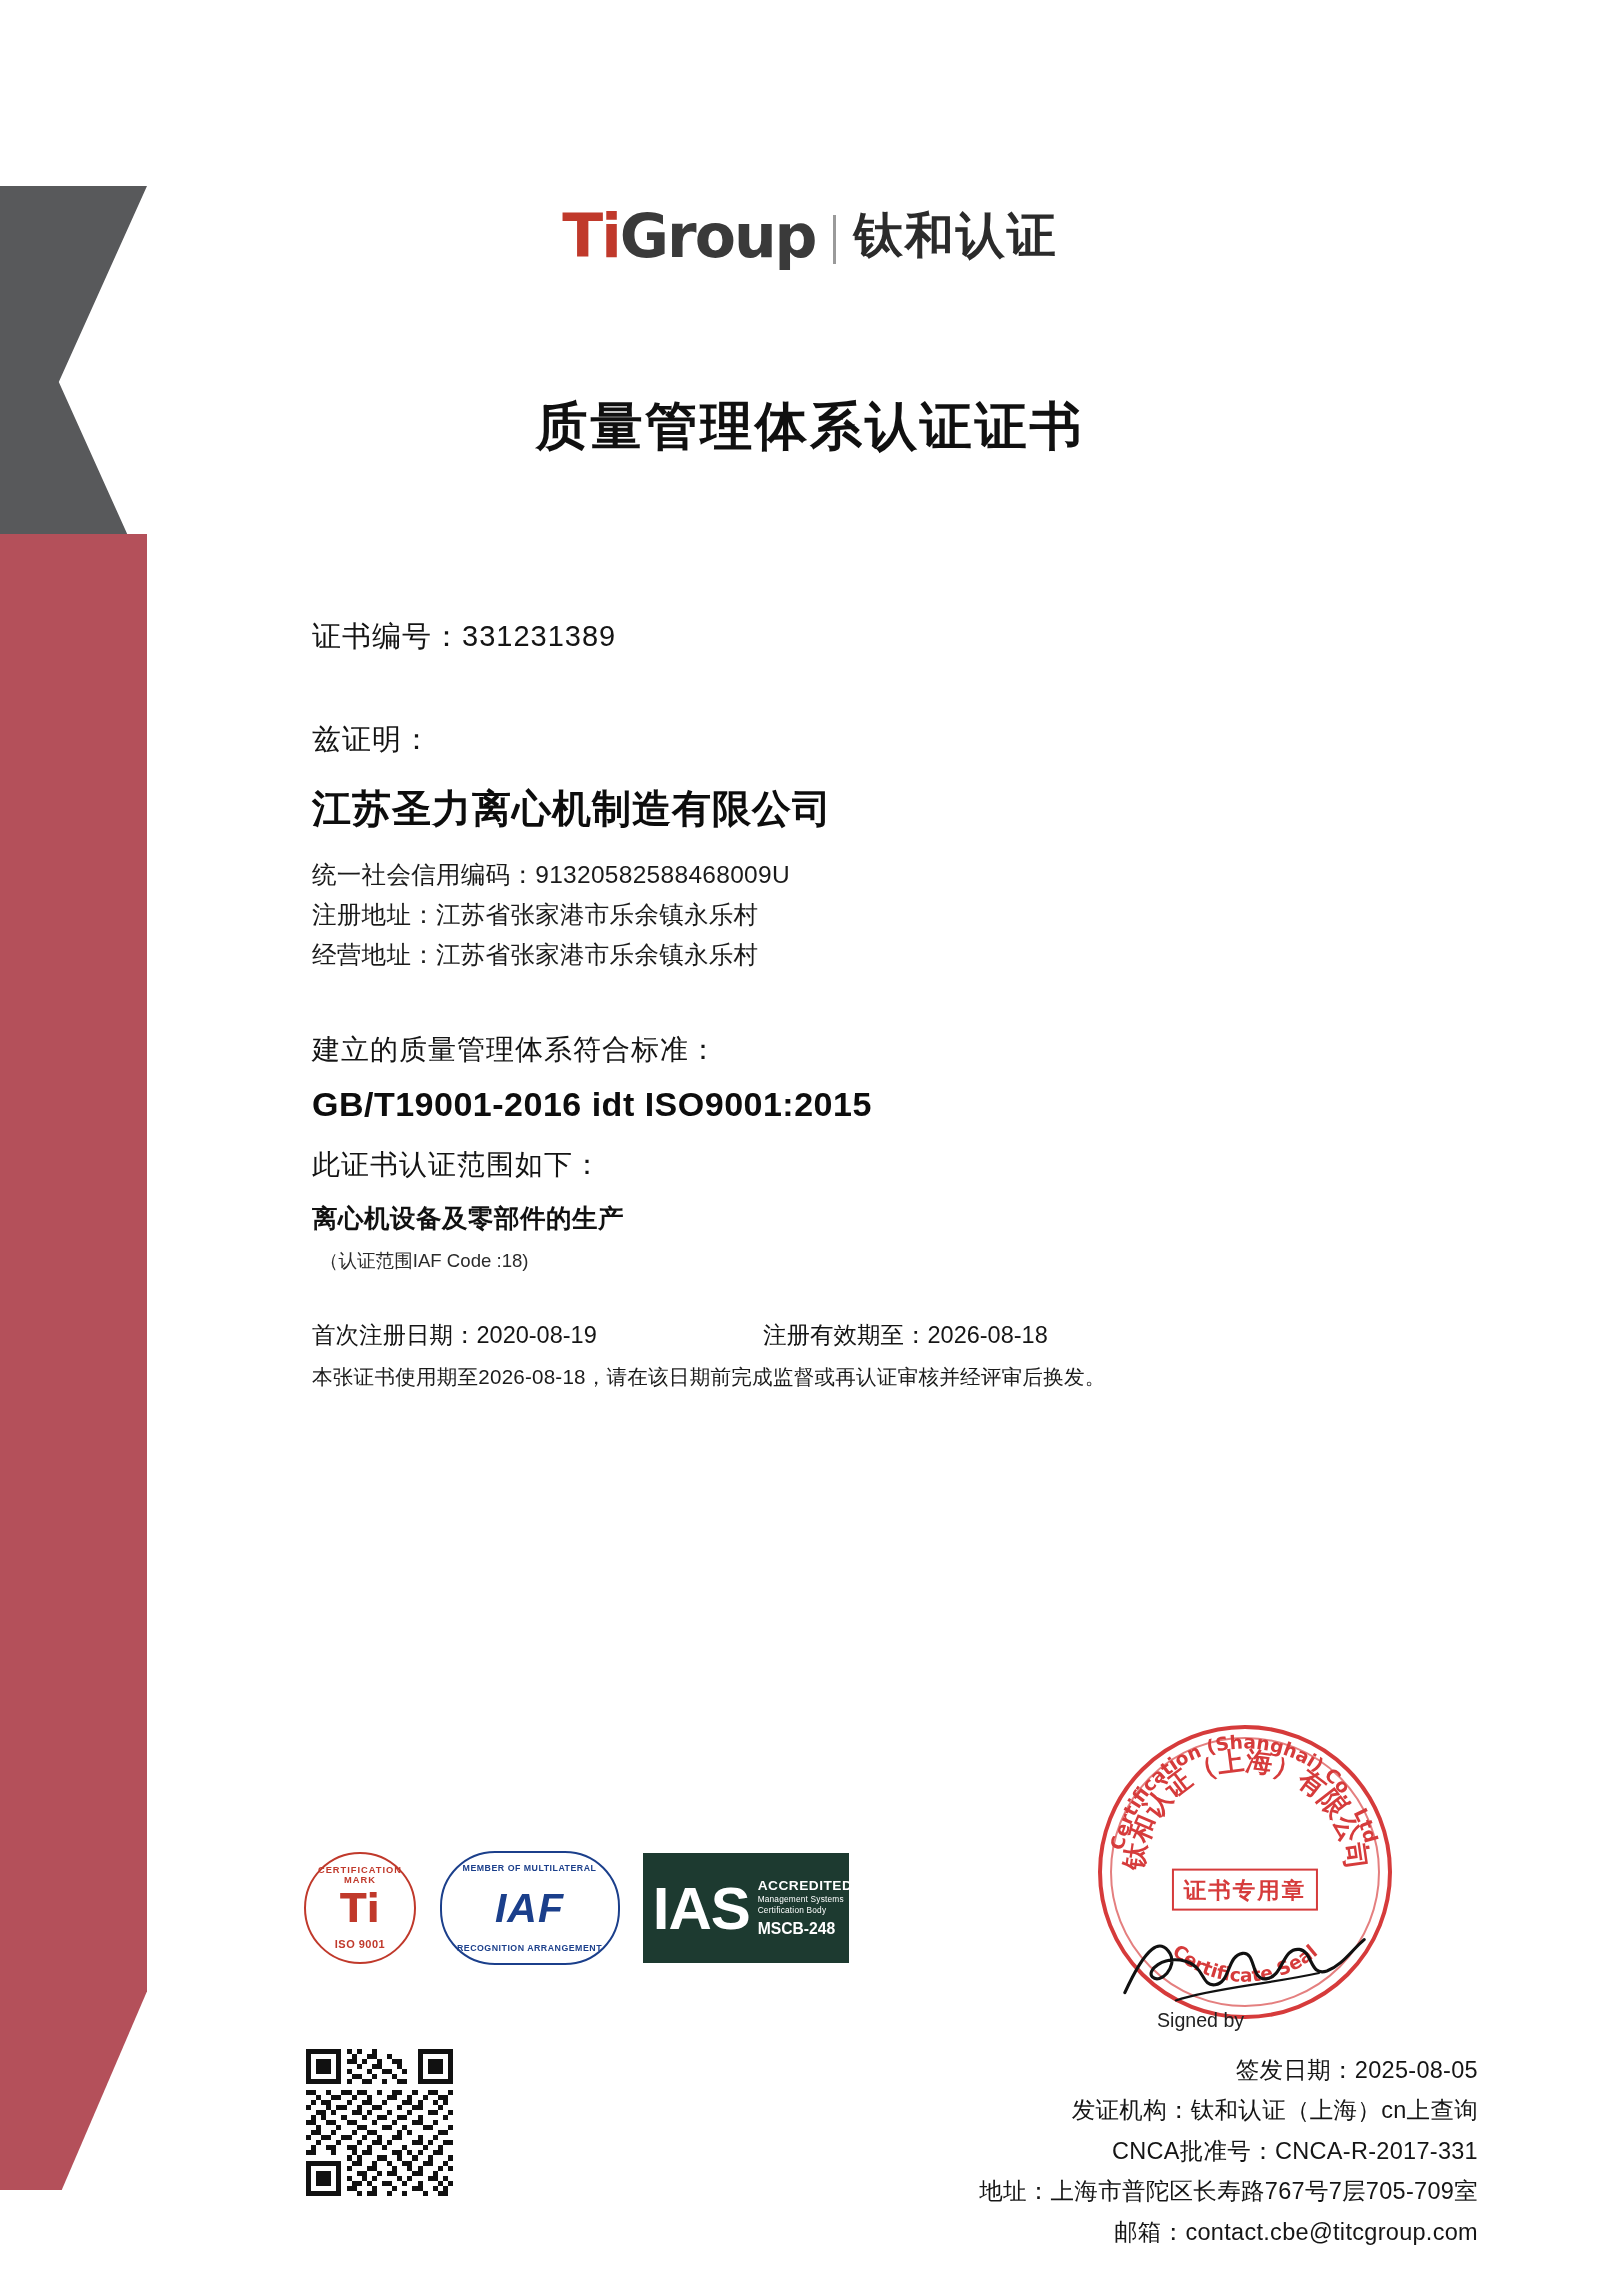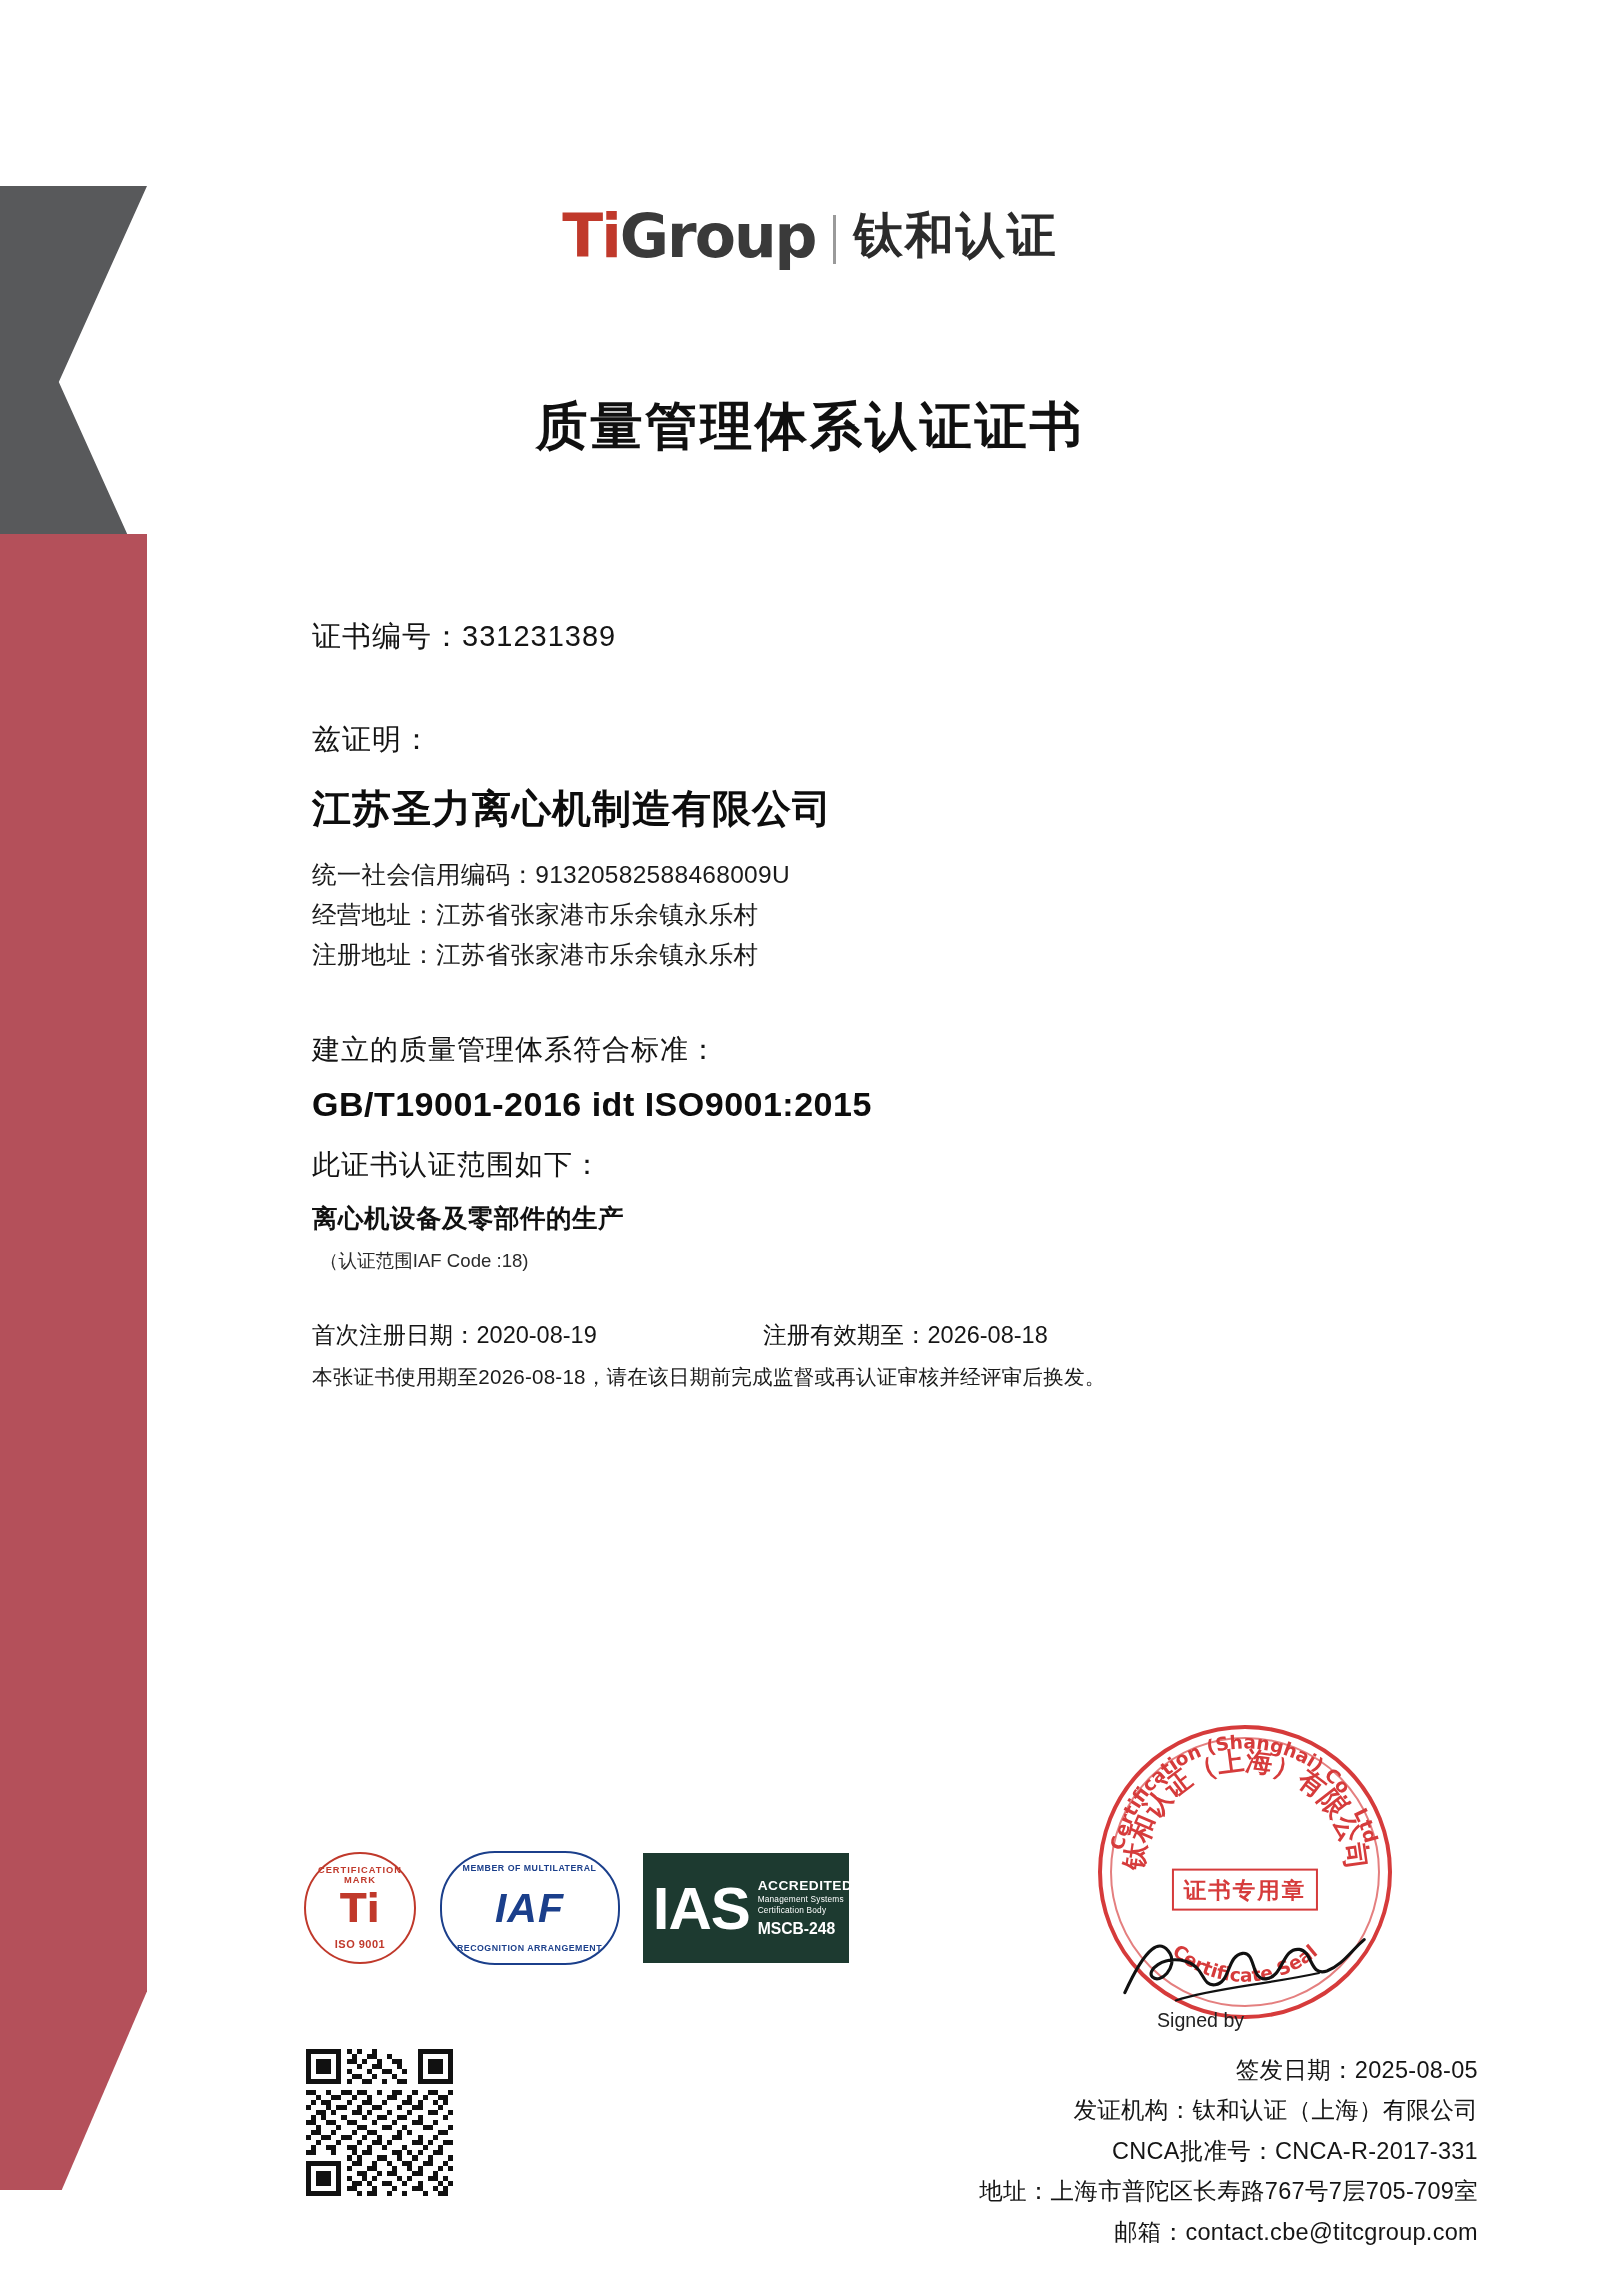--- a/index.html
+++ b/index.html
@@ -408,22 +408,22 @@
     <span class="logo-cn">钛和认证</span>
   </div>
 
   <div class="cert-title">质量管理体系认证证书</div>
 
   <div class="body-wrap">
     <div class="cert-no">证书编号：331231389</div>
     <div class="hereby">兹证明：</div>
     <div class="company">江苏圣力离心机制造有限公司</div>
     <div class="info-line">统一社会信用编码：91320582588468009U</div>
+    <div class="info-line">注册地址：江苏省张家港市乐余镇永乐村</div>
     <div class="info-line">经营地址：江苏省张家港市乐余镇永乐村</div>
-    <div class="info-line">注册地址：江苏省张家港市乐余镇永乐村</div>
 
     <div class="std-intro">建立的质量管理体系符合标准：</div>
     <div class="std-code">GB/T19001-2016 idt ISO9001:2015</div>
     <div class="scope-intro">此证书认证范围如下：</div>
     <div class="scope-text">离心机设备及零部件的生产</div>
     <div class="iaf-note">（认证范围IAF Code :18)</div>
 
     <div class="dates-row">
       <span class="d1">首次注册日期：2020-08-19</span>
       <span>注册有效期至：2026-08-18</span>
@@ -682,20 +682,20 @@
   <svg class="signature" viewBox="0 0 260 110">
     <path d="M8 78 C 30 30, 44 22, 54 38 C 62 52, 44 70, 36 62 C 30 56, 46 40, 70 46
              C 90 52, 86 72, 100 70 C 116 68, 112 40, 128 38 C 142 36, 136 66, 152 64
              C 170 62, 168 32, 186 34 C 200 36, 196 62, 214 56 C 230 50, 240 34, 252 24" fill="none" stroke="#111111" stroke-width="3.2" stroke-linecap="round"></path>
     <path d="M 60 86 C 96 74, 150 70, 206 58" fill="none" stroke="#111111" stroke-width="2.2" stroke-linecap="round"></path>
   </svg>
   <div class="signed-by">Signed by</div>
 
   <div class="footer-right">
     <div>签发日期：2025-08-05</div>
-    <div>发证机构：钛和认证（上海）有限公司</div>
+    <div>发证机构：钛和认证（上海）cn上查询</div>
     <div>CNCA批准号：CNCA-R-2017-331</div>
     <div>地址：上海市普陀区长寿路767号7层705-709室</div>
     <div>邮箱：contact.cbe@titcgroup.com</div>
   </div>
 
 </div>
 
 
 </body></html>

